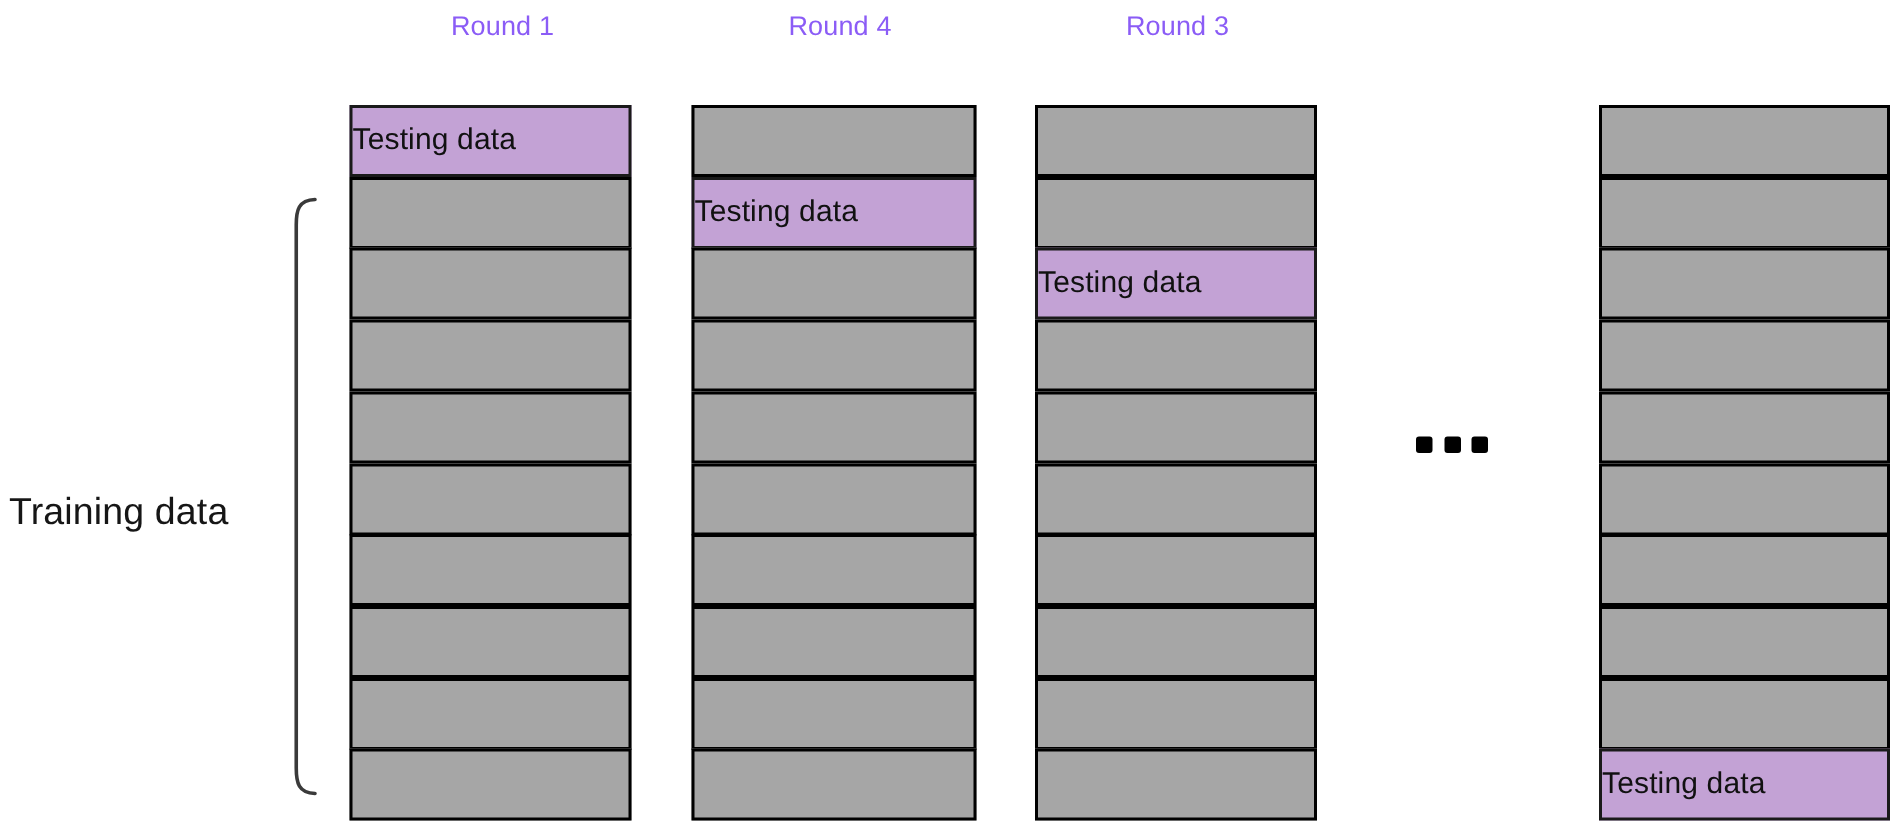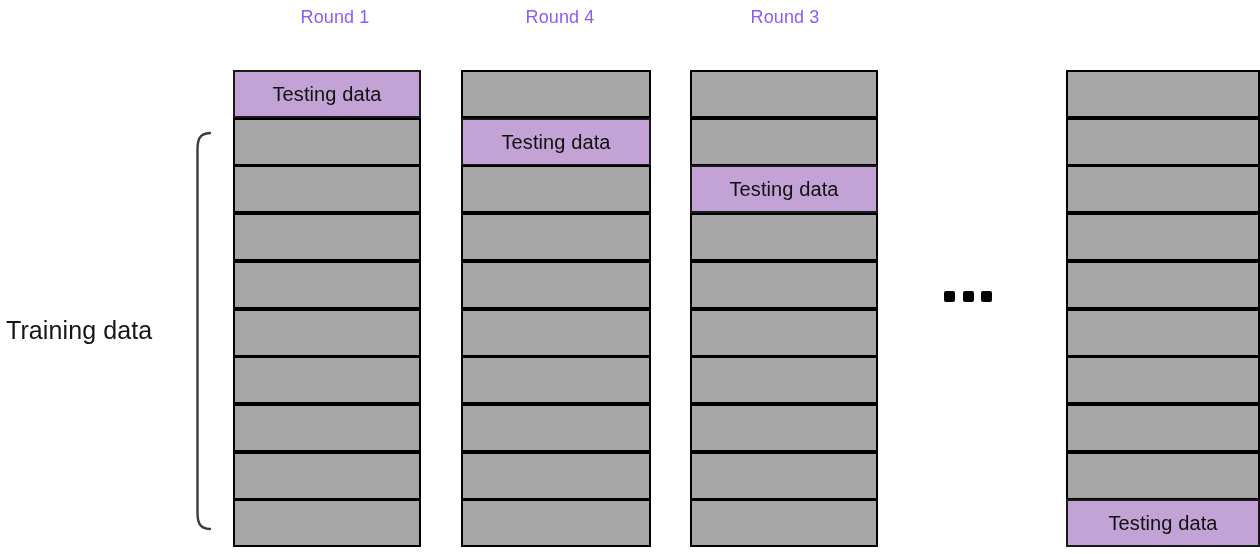--- a/index.html
+++ b/index.html
@@ -45,21 +45,21 @@
 
   .fold-block {
     position: absolute;
     left: 0;
     right: 0;
     box-sizing: border-box;
     border: 2.2px solid #000000;
     background: #a6a6a6;
     display: flex;
     align-items: center;
-    justify-content: center;
+    justify-content: flex-start;
     overflow: hidden;
   }
 
   .fold-block.testing {
     background: #c3a2d5;
     border-color: #1a1a1a;
   }
 
   .fold-label {
     font-size: 20px;
@@ -81,21 +81,21 @@
   .training-brace svg {
     display: block;
     width: 100%;
     height: 100%;
     overflow: visible;
   }
 
   .training-label {
     position: absolute;
     left: 6px;
-    top: 315px;
+    top: 326px;
     width: 172px;
     text-align: left;
     font-size: 25px;
     line-height: 31px;
     color: #161616;
     white-space: nowrap;
     letter-spacing: 0.1px;
   }
 
   

